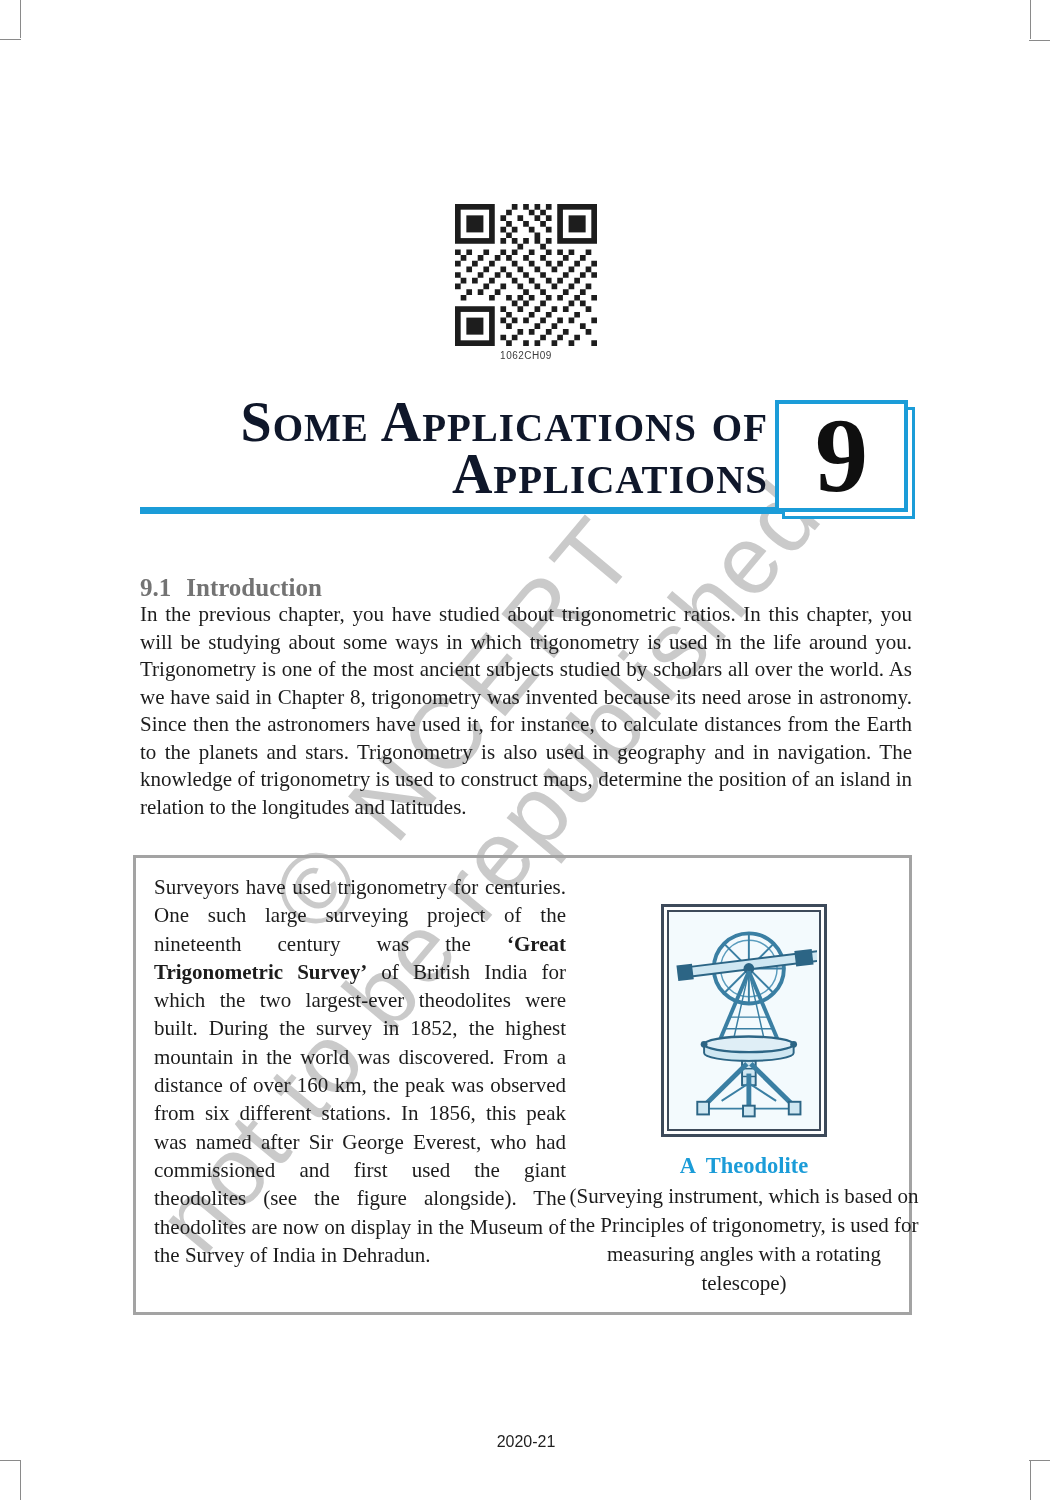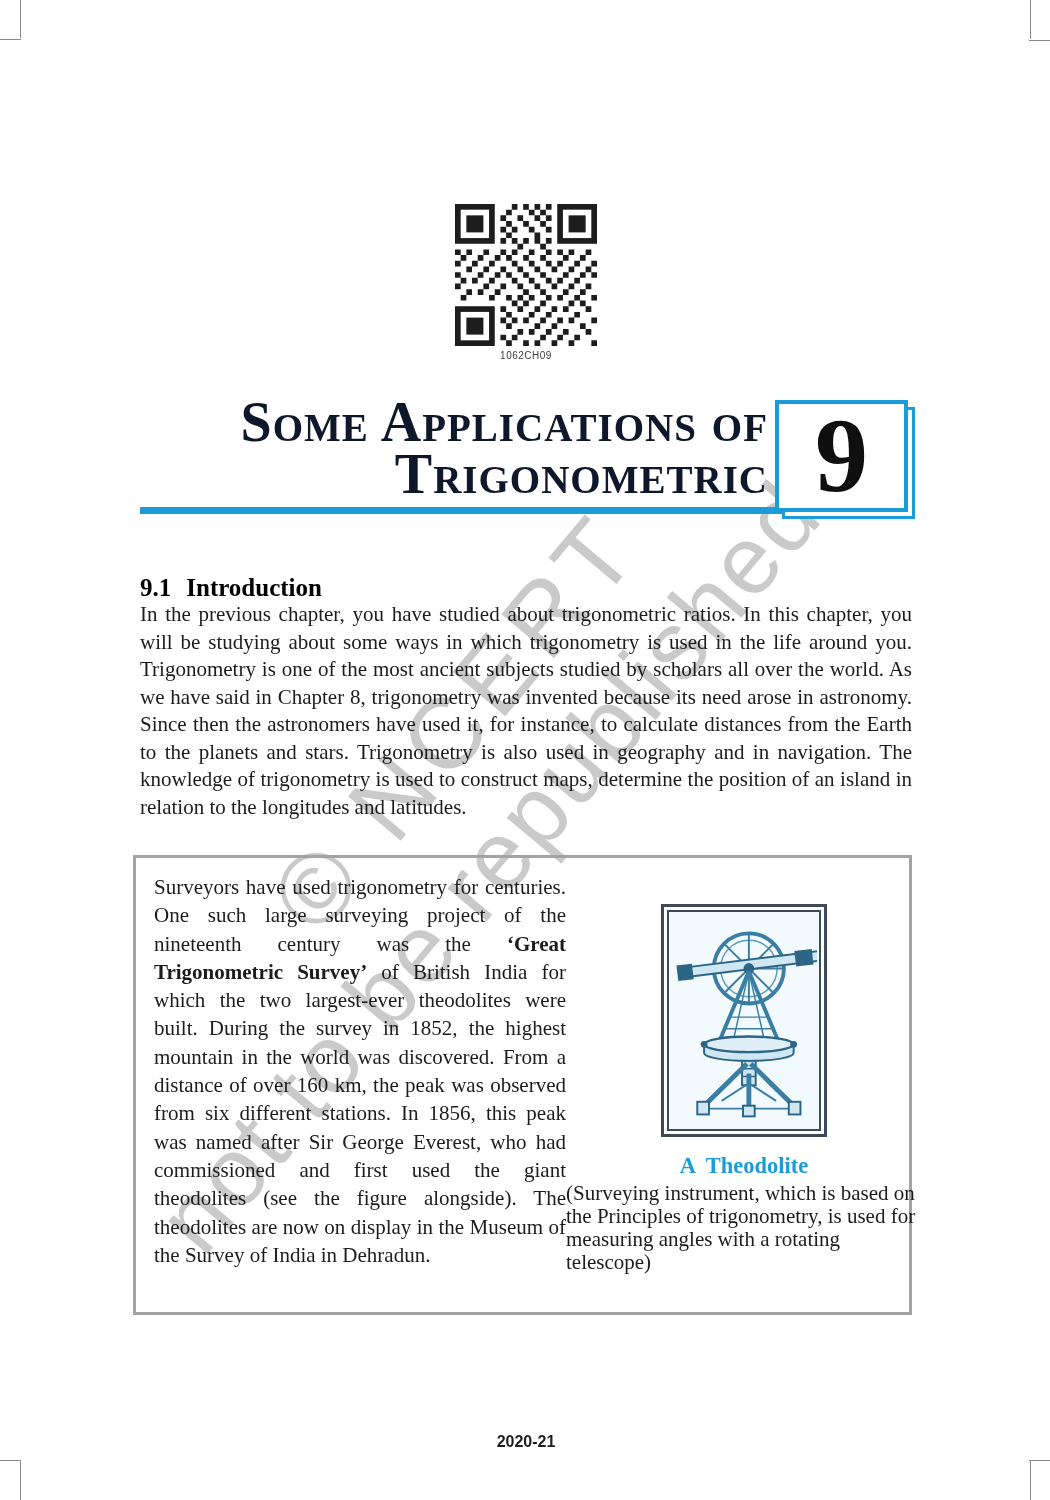--- a/index.html
+++ b/index.html
@@ -37,21 +37,21 @@
   }
   .chapter-num{
     position:absolute;left:775px;top:400px;width:133px;height:112px;
     border:4px solid #1b9cd8;box-sizing:border-box;background:#ffffff;z-index:3;
     display:flex;align-items:center;justify-content:center;
     font-weight:bold;font-size:106px;line-height:1;color:#0f0f0f;
   }
   
   .section-heading{
     position:absolute;left:140px;top:574px;z-index:2;
-    color:#000000;font-weight:bold;font-size:25px;
+    color:#737373;font-weight:bold;font-size:25px;
   }
   .section-heading .sh-title{margin-left:15px;}
   .intro{
     position:absolute;left:140px;top:580px;width:772px;z-index:2;
     font-size:21px;line-height:27.5px;text-align:justify;
   }
   
   .survey-box{
     position:absolute;left:133px;top:855px;width:779px;height:460px;z-index:2;
     border:3px solid #a3a3a3;box-sizing:border-box;background:transparent;
@@ -65,26 +65,26 @@
     border:3px solid #3d4a5a;padding:3px;background:#ffffff;line-height:0;
   }
   .frame-inner{
     border:2px solid #3d4a5a;width:150px;height:217px;background:#f3fafd;
     display:flex;align-items:center;justify-content:center;
   }
   .figure-caption-title{
     margin-top:16px;color:#1b9cd8;font-weight:bold;font-size:22.5px;word-spacing:6px;
   }
   .figure-caption-body{
-    margin-top:3px;width:356px;font-size:21px;line-height:23px;
+    margin-top:3px;width:356px;font-size:21px;line-height:29px;text-align:center;
   }
   
   .footer{
     position:absolute;left:140px;top:1433px;width:772px;text-align:center;z-index:2;
-    font-family:"Liberation Sans",sans-serif;font-size:16px;color:#1f1f1f;font-weight:bold;
+    font-family:"Liberation Sans",sans-serif;font-size:16px;color:#1f1f1f;
   }
 </style>
 </head>
 <body>
 
 <div id="page">
 
   <div class="crop" style="left:20px;top:0;width:1px;height:38px;"></div>
   <div class="crop" style="left:0;top:39px;width:21px;height:1px;"></div>
   <div class="crop" style="left:1030px;top:0;width:1px;height:39px;"></div>
@@ -115,21 +115,21 @@
           <rect x="120" y="12" width="18" height="18"></rect>
           <rect x="12" y="120" width="18" height="18"></rect>
       </g>
       <path fill="#1d1d1d" d="M60 0h6v6h-6zM72 0h6v6h-6zM84 0h6v6h-6zM96 0h6v6h-6zM54 6h6v6h-6zM78 6h6v6h-6zM90 6h6v6h-6zM48 12h6v6h-6zM66 12h6v6h-6zM84 12h6v6h-6zM96 12h6v6h-6zM54 18h6v6h-6zM72 18h6v6h-6zM90 18h6v6h-6zM48 24h6v6h-6zM60 24h6v6h-6zM78 24h6v6h-6zM96 24h6v6h-6zM54 30h6v6h-6zM84 30h6v6h-6zM48 36h6v6h-6zM60 36h6v6h-6zM72 36h6v6h-6zM84 36h6v6h-6zM96 36h6v6h-6zM66 42h6v6h-6zM90 42h6v6h-6zM0 48h6v6h-6zM12 48h6v6h-6zM30 48h6v6h-6zM48 48h6v6h-6zM60 48h6v6h-6zM78 48h6v6h-6zM96 48h6v6h-6zM108 48h6v6h-6zM120 48h6v6h-6zM138 48h6v6h-6zM6 54h6v6h-6zM24 54h6v6h-6zM42 54h6v6h-6zM54 54h6v6h-6zM72 54h6v6h-6zM90 54h6v6h-6zM114 54h6v6h-6zM132 54h6v6h-6zM0 60h6v6h-6zM18 60h6v6h-6zM36 60h6v6h-6zM60 60h6v6h-6zM78 60h6v6h-6zM96 60h6v6h-6zM108 60h6v6h-6zM126 60h6v6h-6zM144 60h6v6h-6zM12 66h6v6h-6zM30 66h6v6h-6zM48 66h6v6h-6zM66 66h6v6h-6zM84 66h6v6h-6zM102 66h6v6h-6zM120 66h6v6h-6zM138 66h6v6h-6zM0 72h6v6h-6zM24 72h6v6h-6zM42 72h6v6h-6zM54 72h6v6h-6zM72 72h6v6h-6zM90 72h6v6h-6zM114 72h6v6h-6zM132 72h6v6h-6zM144 72h6v6h-6zM6 78h6v6h-6zM18 78h6v6h-6zM36 78h6v6h-6zM60 78h6v6h-6zM78 78h6v6h-6zM96 78h6v6h-6zM108 78h6v6h-6zM126 78h6v6h-6zM0 84h6v6h-6zM30 84h6v6h-6zM48 84h6v6h-6zM66 84h6v6h-6zM84 84h6v6h-6zM102 84h6v6h-6zM120 84h6v6h-6zM138 84h6v6h-6zM12 90h6v6h-6zM24 90h6v6h-6zM42 90h6v6h-6zM72 90h6v6h-6zM90 90h6v6h-6zM114 90h6v6h-6zM132 90h6v6h-6zM6 96h6v6h-6zM36 96h6v6h-6zM54 96h6v6h-6zM66 96h6v6h-6zM78 96h6v6h-6zM96 96h6v6h-6zM108 96h6v6h-6zM126 96h6v6h-6zM144 96h6v6h-6zM60 102h6v6h-6zM72 102h6v6h-6zM90 102h6v6h-6zM120 102h6v6h-6zM132 102h6v6h-6zM48 108h6v6h-6zM66 108h6v6h-6zM84 108h6v6h-6zM102 108h6v6h-6zM114 108h6v6h-6zM138 108h6v6h-6zM54 114h6v6h-6zM78 114h6v6h-6zM96 114h6v6h-6zM126 114h6v6h-6zM48 120h6v6h-6zM60 120h6v6h-6zM72 120h6v6h-6zM90 120h6v6h-6zM108 120h6v6h-6zM120 120h6v6h-6zM144 120h6v6h-6zM54 126h6v6h-6zM84 126h6v6h-6zM102 126h6v6h-6zM132 126h6v6h-6zM66 132h6v6h-6zM78 132h6v6h-6zM96 132h6v6h-6zM114 132h6v6h-6zM138 132h6v6h-6zM48 138h6v6h-6zM60 138h6v6h-6zM90 138h6v6h-6zM108 138h6v6h-6zM126 138h6v6h-6zM54 144h6v6h-6zM72 144h6v6h-6zM84 144h6v6h-6zM102 144h6v6h-6zM120 144h6v6h-6zM144 144h6v6h-6z"></path>
     </svg>
     <div class="qr-label">1062CH09</div>
   </div>
 
   <div class="chapter-title">
     <div>Some Applications of</div>
-    <div>Trigonometric</div>
+    <div>Applications</div>
   </div>
   <div class="title-rule"></div>
   <div class="chapter-num-shadow"></div>
   <div class="chapter-num">9</div>
 
   <div class="section-heading">
     <span class="sh-num">9.1</span><span class="sh-title">Introduction</span>
   </div>
 
   <p class="intro">In the previous chapter, you have studied about trigonometric ratios. In this chapter, you will be studying about some ways in which trigonometry is used in the life around you. Trigonometry is one of the most ancient subjects studied by scholars all over the world. As we have said in Chapter 8, trigonometry was invented because its need arose in astronomy. Since then the astronomers have used it, for instance, to calculate distances from the Earth to the planets and stars. Trigonometry is also used in geography and in navigation. The knowledge of trigonometry is used to construct maps, determine the position of an island in relation to the longitudes and latitudes.</p>

